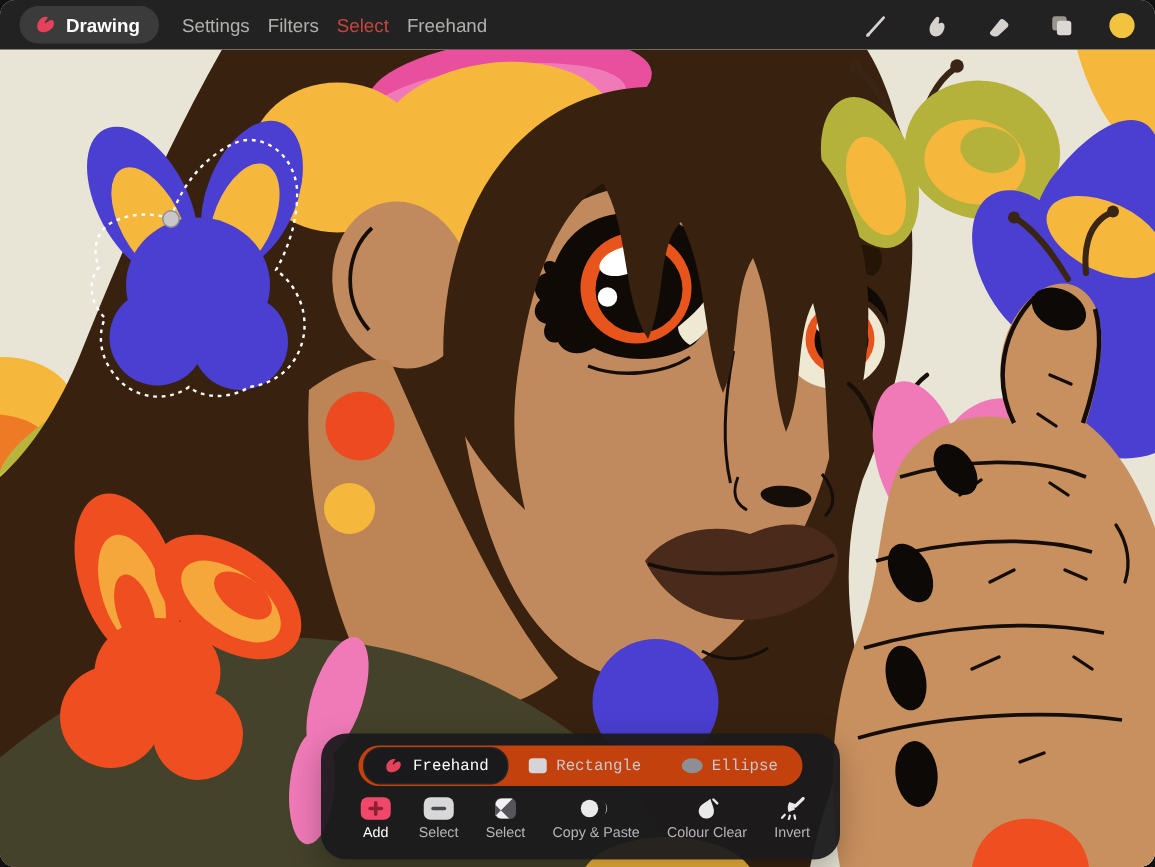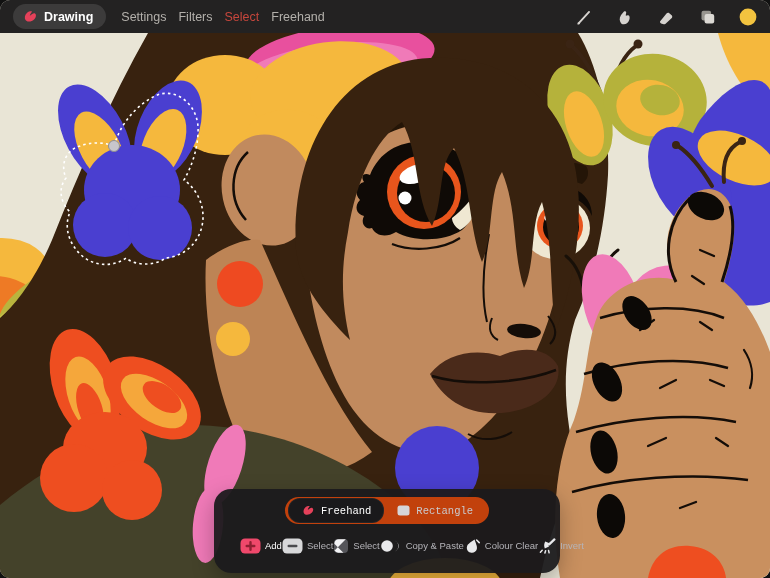--- a/index.html
+++ b/index.html
@@ -22,21 +22,21 @@
   .sel-toolbar{position:absolute;left:214px;top:489px;width:346px;height:84px;
           background:rgba(27,26,28,.95);border-radius:17px;z-index:20;
           box-shadow:0 8px 22px rgba(0,0,0,.28);display:flex;flex-direction:column;align-items:center;}
   .mode-row{margin-top:8px;height:27px;background:#c2410c;border-radius:14px;
           display:flex;align-items:center;padding:0 3px;font-family:Liberation Mono, monospace;}
   .mode{display:flex;align-items:center;gap:6px;padding:0 13px;height:23px;border-radius:12px;
           font-size:10.5px;color:#c9c8cc;cursor:pointer;white-space:nowrap;}
   .mode.selected{background:#1a191b;color:#fff;height:25px;box-shadow:inset 0 0 0 1px rgba(255,255,255,.05);}
   .actions-row{flex:1;display:flex;align-items:center;width:100%;box-sizing:border-box;
           padding:2px 20px 7px 26px;justify-content:space-between;}
-  .action{display:flex;flex-direction:row;align-items:center;gap:4px;font-size:9.5px;
+  .action{display:flex;flex-direction:column;align-items:center;gap:4px;font-size:9.5px;
           color:#b5b4b9;cursor:pointer;line-height:1;white-space:nowrap;}
   .action.active{color:#fff;}
   .action .ic{height:16px;display:flex;align-items:center;justify-content:center;}
 </style>
 </head>
 <body>
 
 <div class="screen">
 
   <div class="canvas-wrap">
@@ -286,20 +286,28 @@
         <span>Freehand</span>
       </div>
       <div class="mode">
         <span style="display:flex">
           <svg width="13" height="11" viewBox="0 0 13 11">
               <rect x="0.5" y="0.5" width="12" height="10" rx="2.5" fill="#d5d5d8"></rect>
             </svg>
         </span>
         <span>Rectangle</span>
       </div>
+      <div class="mode">
+        <span style="display:flex">
+          <svg width="15" height="11" viewBox="0 0 15 11">
+              <ellipse cx="7.5" cy="5.5" rx="7" ry="5" fill="#8e8e95"></ellipse>
+            </svg>
+        </span>
+        <span>Ellipse</span>
+      </div>
     </div>
 
     <div class="actions-row">
       <div class="action active">
         <span class="ic">
           <svg width="21" height="16" viewBox="0 0 21 16">
             <rect x="0.5" y="0.5" width="20" height="15" rx="4.5" fill="#ef486b"></rect>
             <path d="M10.5,4.2 V11.8 M6.7,8 H14.3" stroke="#8f1f32" stroke-width="2.4" stroke-linecap="round"></path>
           </svg>
         </span>

